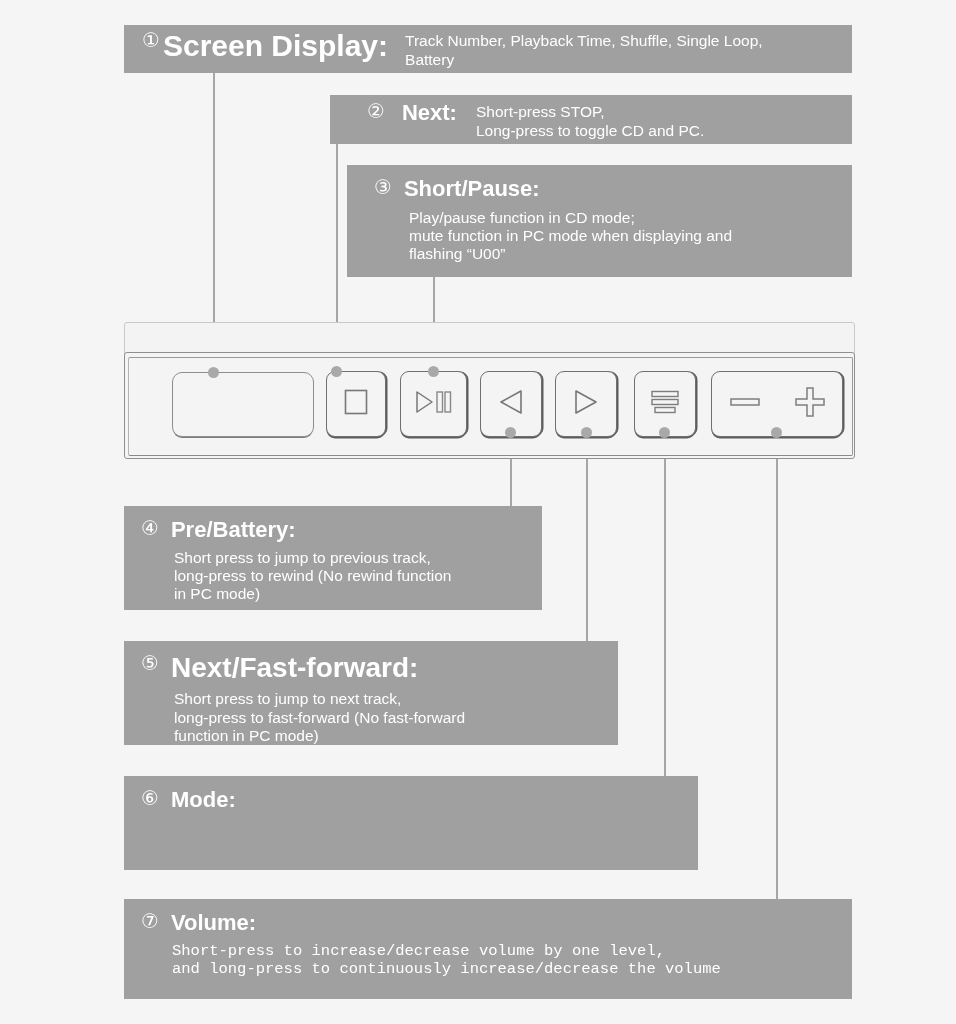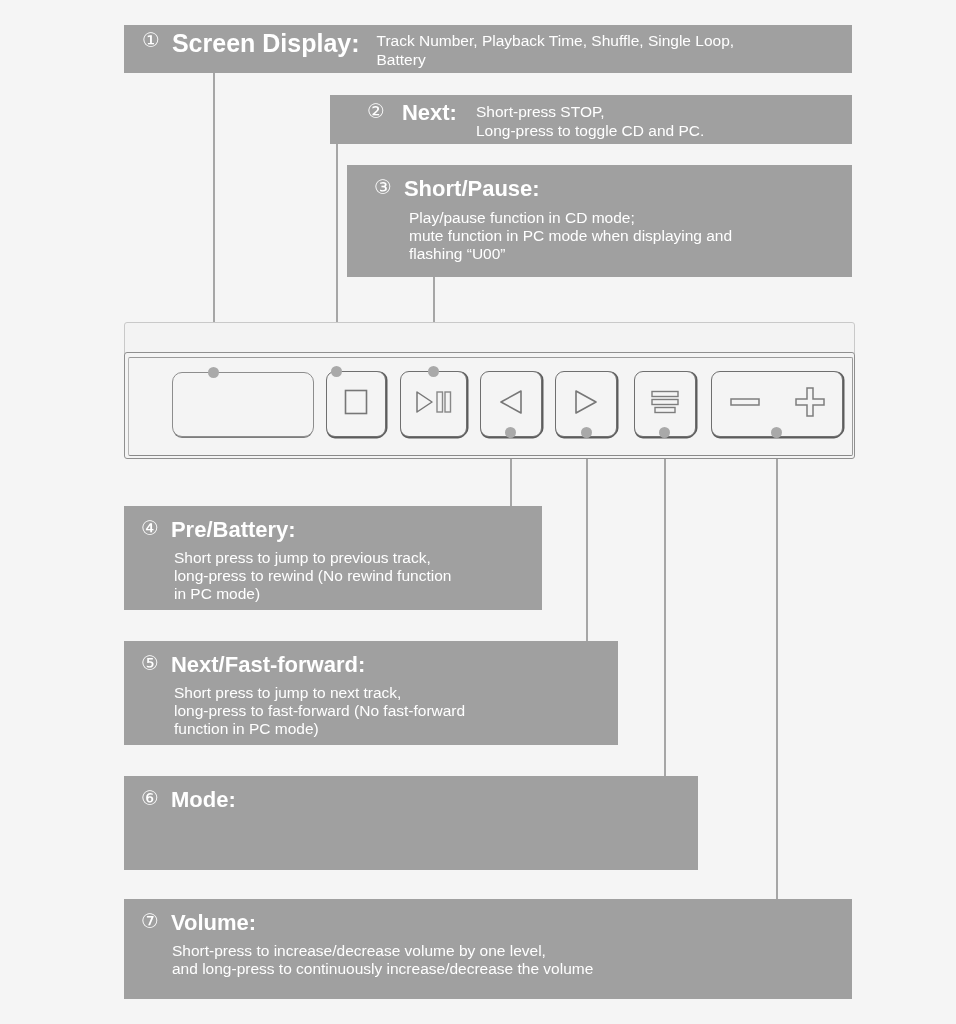--- a/index.html
+++ b/index.html
@@ -66,21 +66,21 @@
     line-height: 1.18;
     white-space: pre-line;
   }
   .body.inline {
     padding-top: 2px;
   }
 
   
   #box1 { left: 124px; top: 25px; width: 728px; height: 48px; padding: 5px 0 0 0; }
   #box1 .num  { margin-left: 18px; font-size: 20px; }
-  #box1 .head { margin-left: 12px; font-size: 25px; }
+  #box1 .head { margin-left: 3px; font-size: 30px; }
   #box1 .body { margin-left: 17px; font-size: 15.5px; line-height: 1.2; }
 
   
   #box2 { left: 330px; top: 95px; width: 522px; height: 49px; padding: 6px 0 0 0; }
   #box2 .num  { margin-left: 37px; font-size: 20px; }
   #box2 .head { margin-left: 17px; font-size: 22px; }
   #box2 .body { margin-left: 19px; font-size: 15.5px; line-height: 1.2; }
 
   
   #box3 { left: 347px; top: 165px; width: 505px; height: 112px; padding: 12px 0 0 0; }
@@ -90,34 +90,34 @@
 
   
   #box4 { left: 124px; top: 506px; width: 418px; height: 104px; padding: 12px 0 0 0; }
   #box4 .num  { margin-left: 17px; font-size: 20px; }
   #box4 .head { margin-left: 12px; font-size: 22px; }
   #box4 .body { margin: 7px 0 0 50px; }
 
   
   #box5 { left: 124px; top: 641px; width: 494px; height: 104px; padding: 12px 0 0 0; }
   #box5 .num  { margin-left: 17px; font-size: 20px; }
-  #box5 .head { margin-left: 12px; font-size: 22px; }
+  #box5 .head { margin-left: 12px; font-size: 28px; }
   #box5 .body { margin: 7px 0 0 50px; }
 
   
   #box6 { left: 124px; top: 776px; width: 574px; height: 94px; padding: 12px 0 0 0; }
   #box6 .num  { margin-left: 17px; font-size: 20px; }
   #box6 .head { margin-left: 12px; font-size: 22px; }
   #box6 .body { margin: 7px 0 0 52px; }
 
   
   #box7 { left: 124px; top: 899px; width: 728px; height: 100px; padding: 12px 0 0 0; }
   #box7 .num  { margin-left: 17px; font-size: 20px; }
   #box7 .head { margin-left: 12px; font-size: 22px; }
-  #box7 .body { margin: 7px 0 0 48px; }
+  #box7 .body { margin: 7px 0 0 48px; font-family: Liberation Mono, monospace; }
 
   
   #device-outer {
     position: absolute;
     left: 124px;
     top: 322px;
     width: 731px;
     height: 137px;
   }
   #device-lip {

